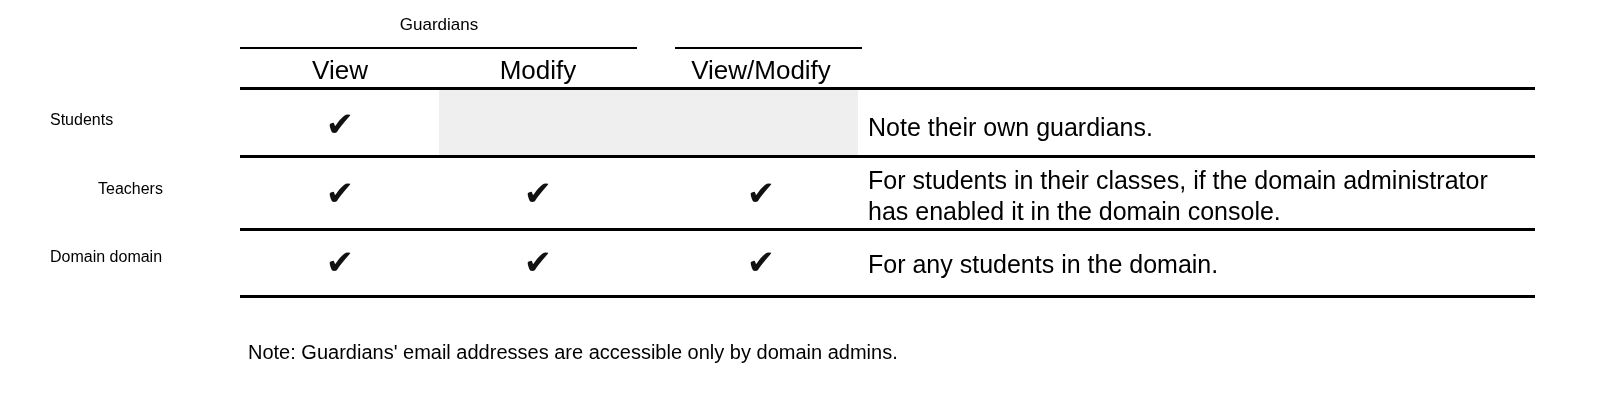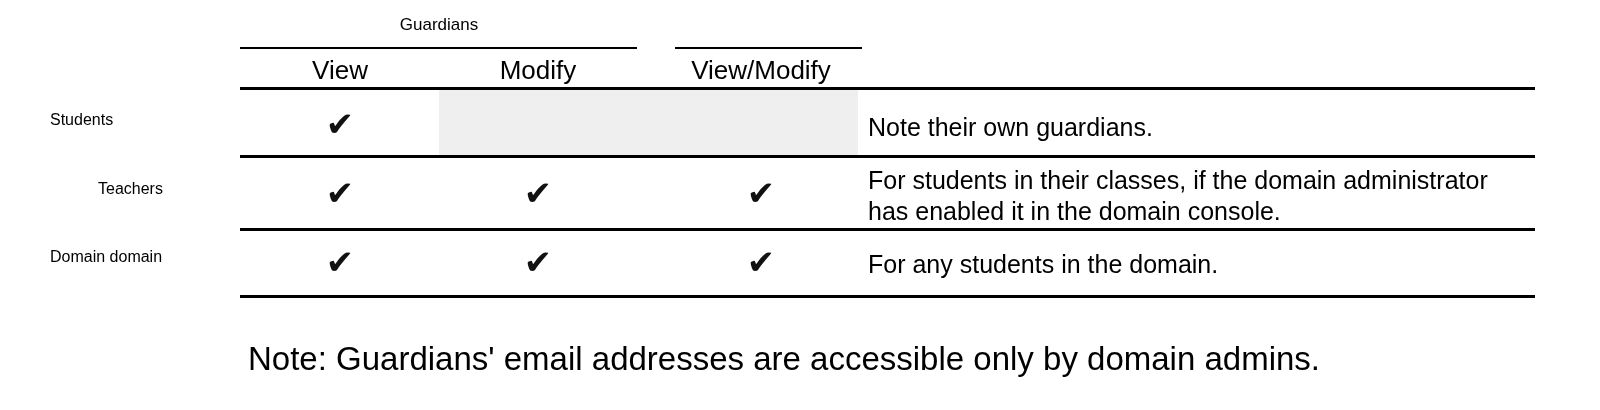--- a/index.html
+++ b/index.html
@@ -56,21 +56,21 @@
     font-size: 16px;
     text-align: center;
   }
   .desc {
     font-size: 25px;
     text-align: left;
     line-height: 31px;
     white-space: normal;
   }
   .note {
-    font-size: 33px;
+    font-size: 20px;
     text-align: left;
   }
 
   .check {
     position: absolute;
     font-size: 34px;
     line-height: 1;
     text-align: center;
     font-weight: 700;
     font-family: "DejaVu Sans", sans-serif;

